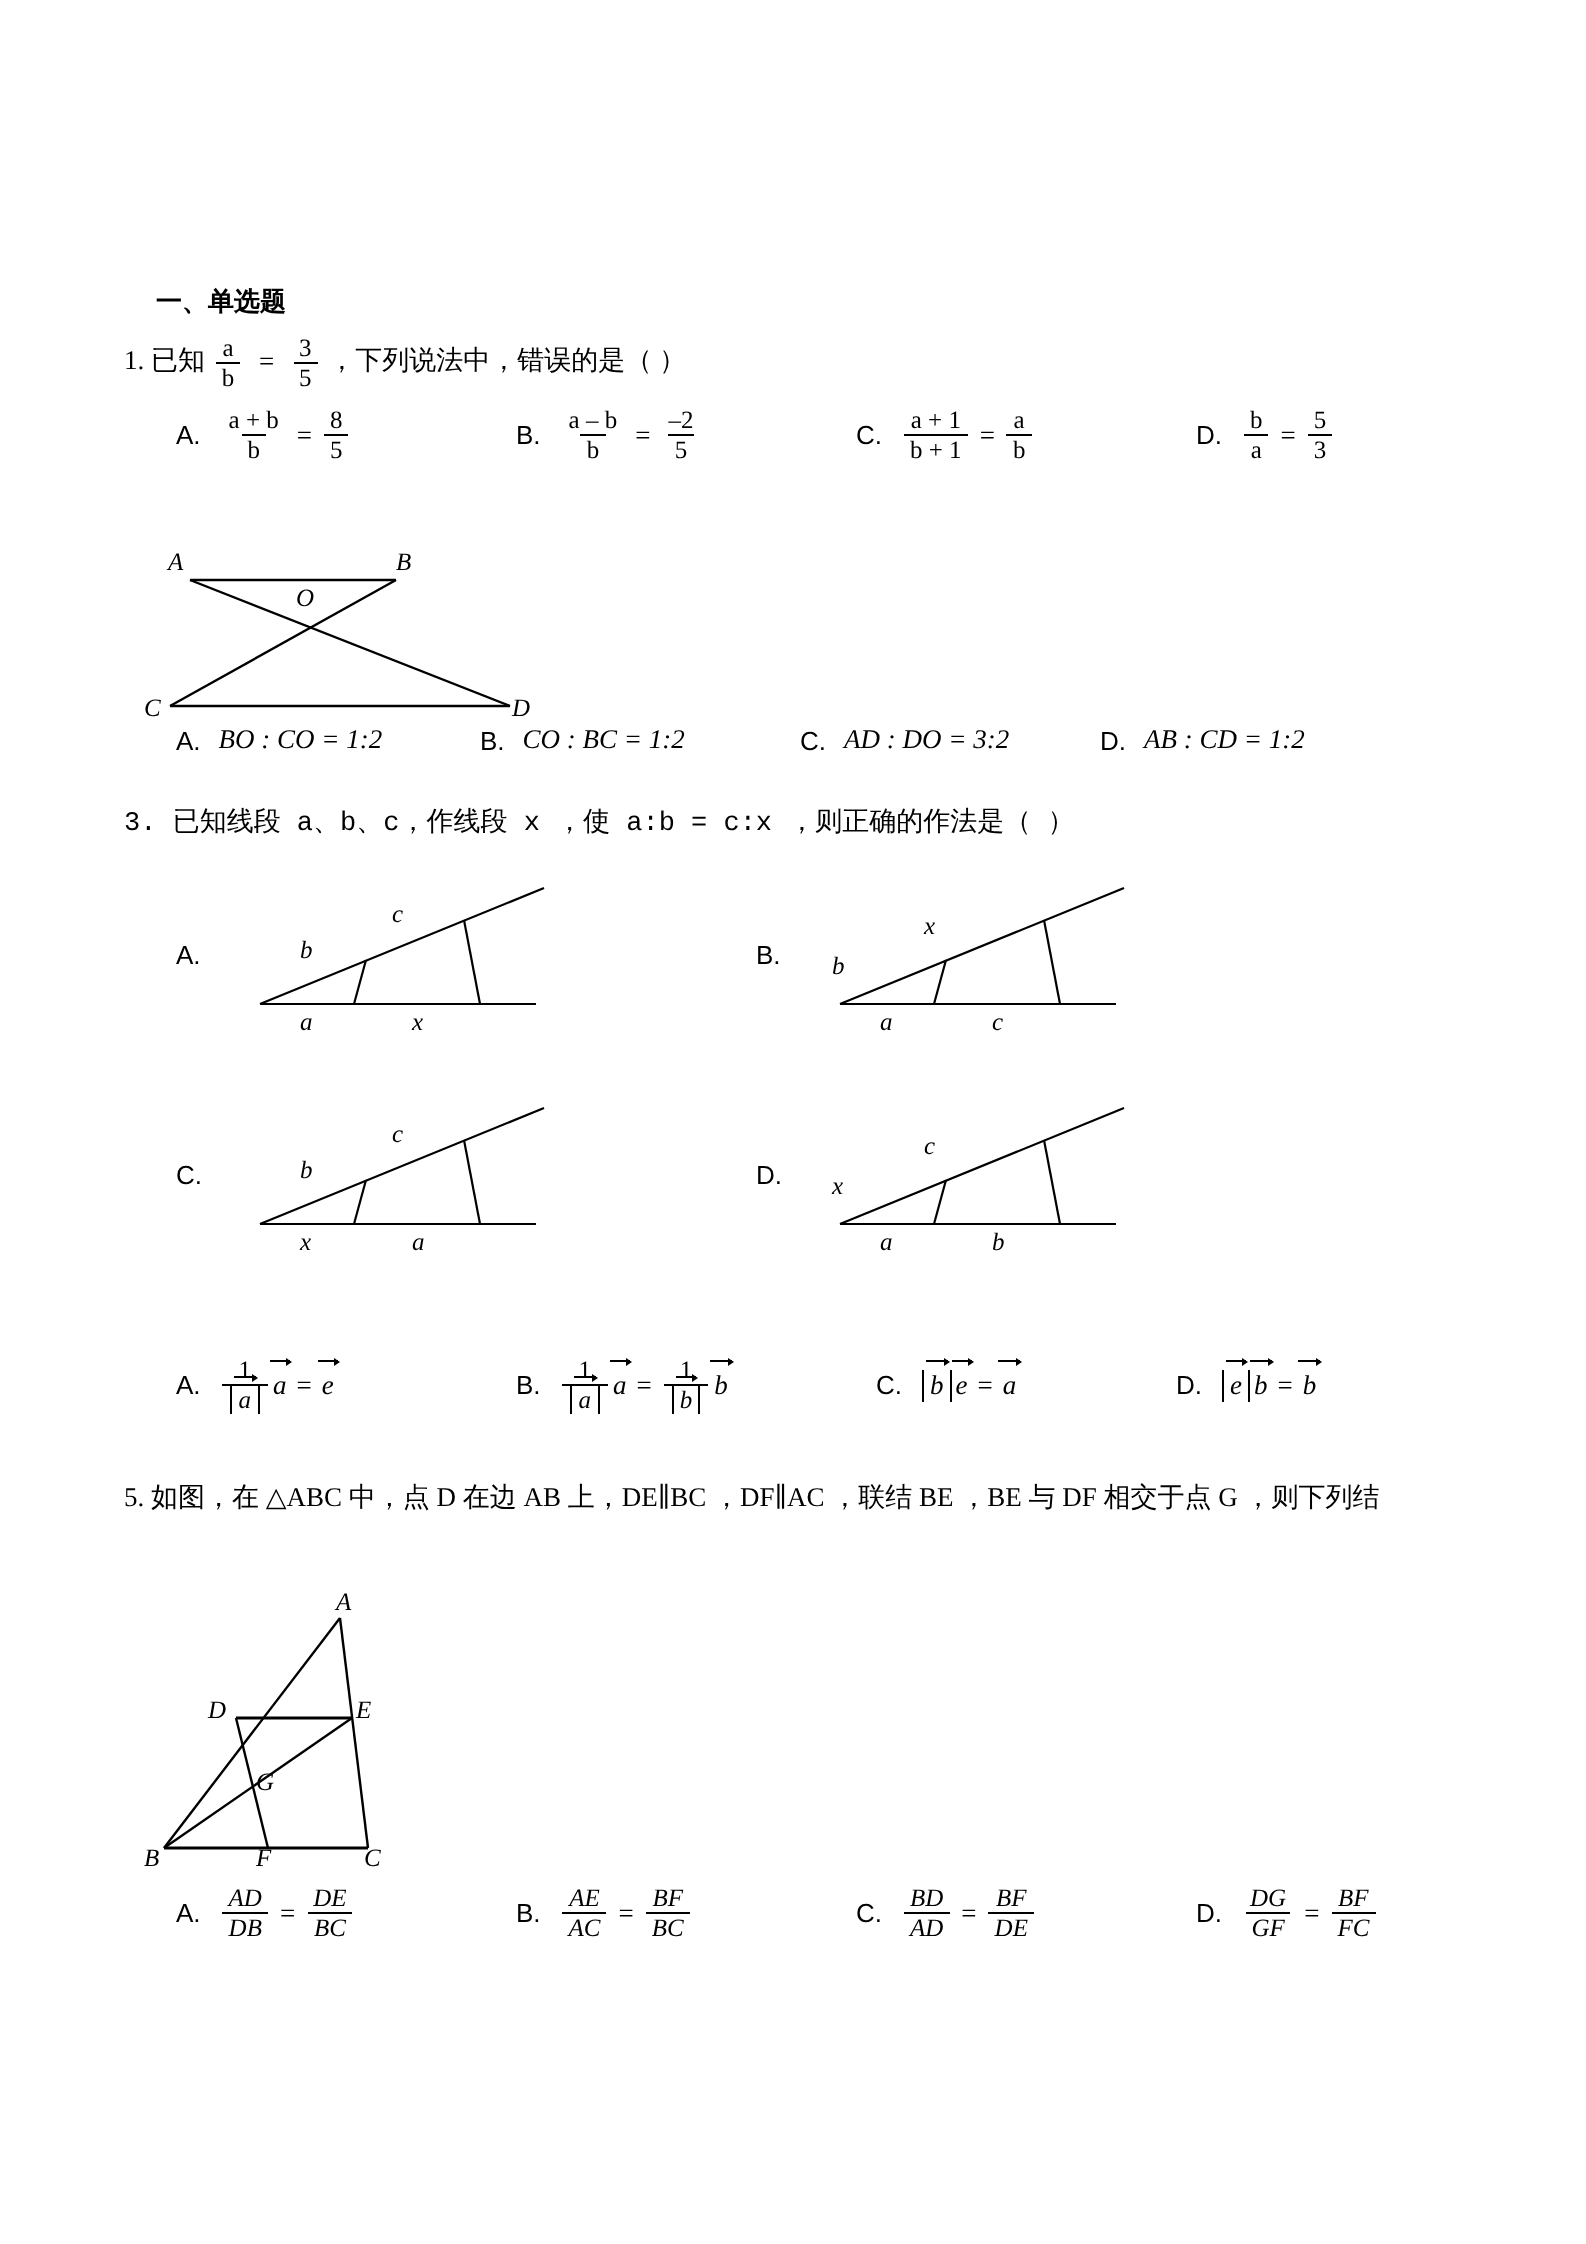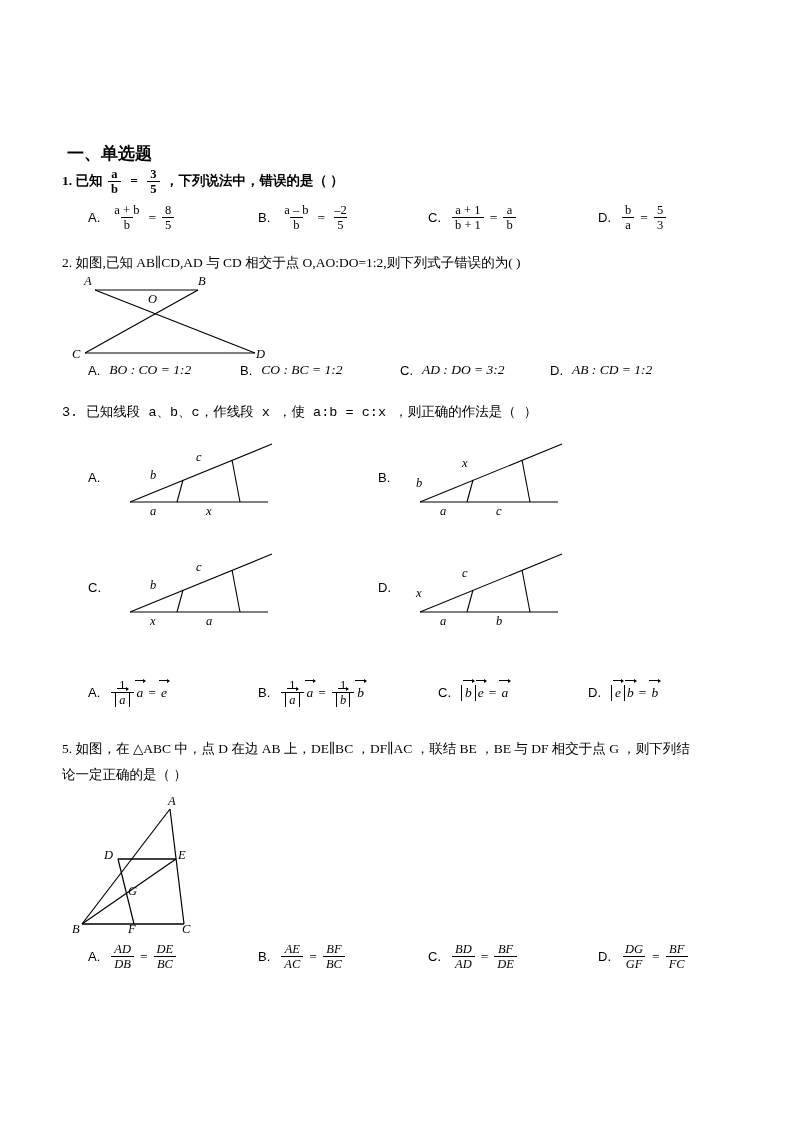--- a/index.html
+++ b/index.html
@@ -27,23 +27,23 @@
     font-size: 19px;
     font-weight: bold;
     font-family: "DejaVu Serif", "Liberation Serif", serif;
     letter-spacing: 0.5px;
     position: absolute;
     left: 0; right: 0;
     top: 98px;
   }
   .section-head {
     position: absolute;
-    left: 67px;
+    left: 78px;
     top: 142px;
-    font-size: 17px;
+    font-size: 13px;
     font-weight: bold;
     font-family: "DejaVu Serif", "Liberation Serif", serif;
   }
   .q {
     position: absolute;
     left: 62px;
     width: 680px;
     font-size: 13.5px;
     line-height: 22px;
   }
@@ -121,21 +121,21 @@
   }
 </style>
 </head>
 <body>
 
 <div class="page">
 
 
   <div class="section-head">一、单选题</div>
 
-  <div class="q" style="top:167px;font-weight:bold;">
+  <div class="q" style="top:167px;">
     <span>1.</span>
     <span>已知</span>
     <span class="frac">
       <span class="num mathu">a</span>
       <span class="den mathu">b</span>
     </span>
     <span class="eq">=</span>
     <span class="frac">
       <span class="num mathu">3</span>
       <span class="den mathu">5</span>
@@ -187,24 +187,20 @@
         <span class="den mathu">a</span>
       </span>
       <span class="eq">=</span>
       <span class="frac">
         <span class="num mathu">5</span>
         <span class="den mathu">3</span>
       </span>
     </div>
   </div>
 
-  <div class="q" style="top:252px;">
-    <span>2.</span>
-    <span>如图,已知 AB∥CD,AD 与 CD 相交于点 O,AO:DO=1:2,则下列式子错误的为(        )</span>
-  </div>
 
   <div class="diagram" style="left:70px; top:278px; width:210px; height:85px;">
     <svg width="210" height="85" viewBox="0 0 210 85">
       <line x1="25" y1="12" x2="128" y2="12" stroke="#000" stroke-width="1.2"></line>
       <line x1="15" y1="75" x2="185" y2="75" stroke="#000" stroke-width="1.2"></line>
       <line x1="25" y1="12" x2="185" y2="75" stroke="#000" stroke-width="1.2"></line>
       <line x1="128" y1="12" x2="15" y2="75" stroke="#000" stroke-width="1.2"></line>
     </svg>
     <span class="lbl" style="left:14px; top:-4px;">A</span>
     <span class="lbl" style="left:128px; top:-4px;">B</span>
@@ -331,23 +327,20 @@
       <span class="abs"><span class="vec">e</span></span>
       <span class="vec">b</span>
       <span class="eq">=</span>
       <span class="vec">b</span>
     </div>
   </div>
 
   <div class="q" style="top:738px;">
     <span>5.</span>
     <span>如图，在 △ABC 中，点 D 在边 AB 上，DE∥BC ，DF∥AC ，联结 BE ，BE 与 DF 相交于点 G ，则下列结</span>
-  </div>
-  <div class="q" style="top:764px;">
-    <span>论一定正确的是（  ）</span>
   </div>
 
   <div class="diagram" style="left:72px; top:800px; width:190px; height:135px;">
     <svg width="190" height="135" viewBox="0 0 190 135">
       <line x1="10" y1="124" x2="98" y2="9" stroke="#000" stroke-width="1.2"></line>
       <line x1="98" y1="9" x2="112" y2="124" stroke="#000" stroke-width="1.2"></line>
       <line x1="10" y1="124" x2="112" y2="124" stroke="#000" stroke-width="1.4"></line>
       <line x1="46" y1="59" x2="104" y2="59" stroke="#000" stroke-width="1.4"></line>
       <line x1="46" y1="59" x2="62" y2="124" stroke="#000" stroke-width="1.2"></line>
       <line x1="10" y1="124" x2="104" y2="59" stroke="#000" stroke-width="1.2"></line>

